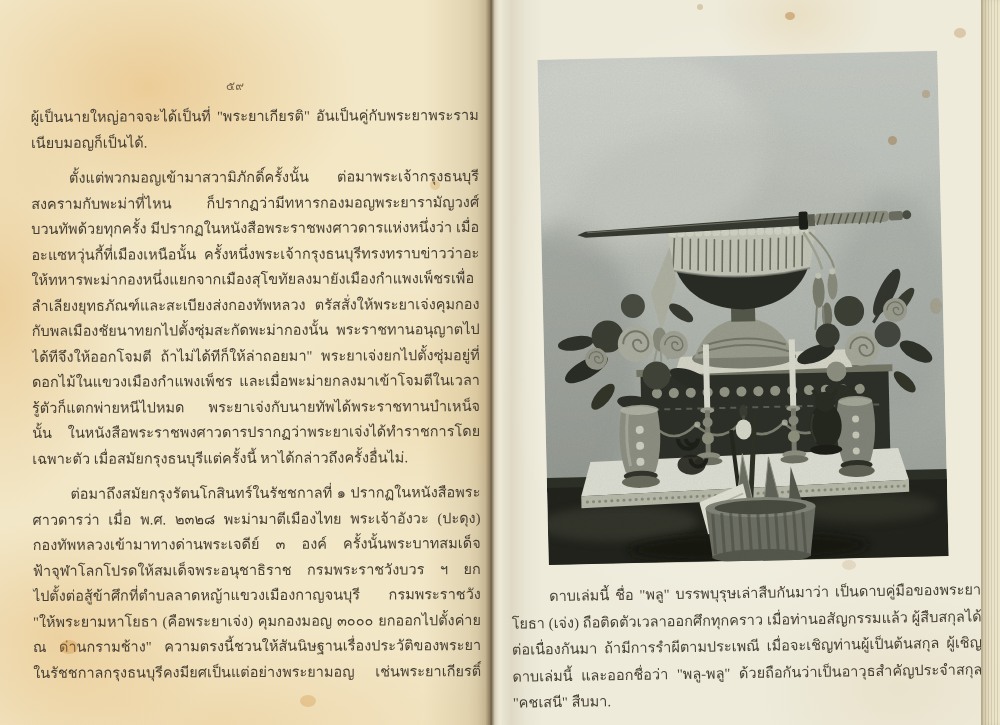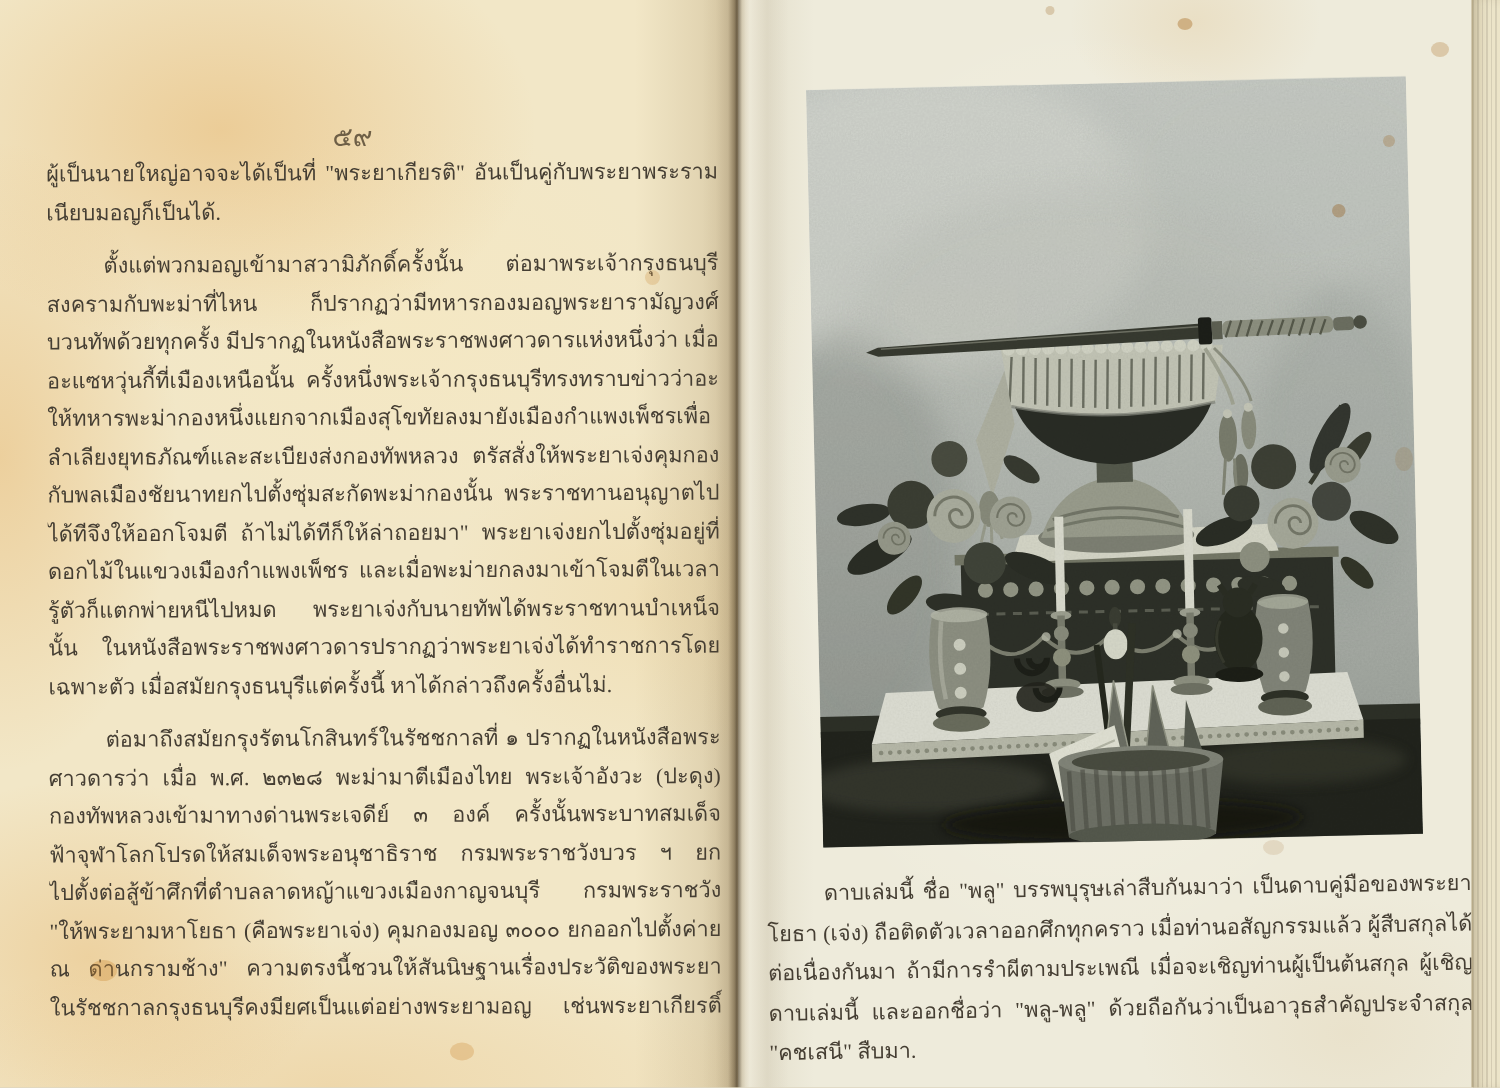--- a/index.html
+++ b/index.html
@@ -23,21 +23,21 @@
       linear-gradient(to left, rgba(0,0,0,0) 90%, rgba(140,115,70,.12) 99%, rgba(100,80,45,.28) 100%);}
   .gutter{position:absolute;left:468px;top:0;width:58px;height:725px;z-index:2;
     background:linear-gradient(to right, rgba(121,95,55,0) 0%, rgba(121,95,55,.10) 30%,
       rgba(70,52,25,.40) 37%, rgba(48,36,18,.58) 40%, rgba(200,180,140,.22) 46%,
       rgba(255,252,240,.35) 55%, rgba(120,100,60,.07) 75%, rgba(120,100,60,0) 100%);}
   .fore-edge{position:absolute;right:0;top:0;width:18px;height:725px;z-index:2;
     background:repeating-linear-gradient(to right, rgba(150,130,85,.28) 0 1px, rgba(236,228,200,.95) 1px 3px);
     border-left:1px solid rgba(120,100,60,.45);
     box-shadow:inset 7px 0 9px -5px rgba(100,80,40,.35);}
   .pagenum{position:absolute;left:180px;top:76px;width:110px;text-align:center;
-    font-size:18px;color:#6e5f46;}
+    font-size:12px;color:#6e5f46;}
   .textblock{position:absolute;left:32px;top:104px;width:448px;color:#453e33;
     font-size:14.5px;transform:rotate(-0.25deg);}
   .para{margin:0 0 10px 0;}
   .ln{height:25.5px;line-height:25.5px;overflow:hidden;}
   .j{text-align:justify;text-align-last:justify;}
   .ind{text-indent:38px;}
   .photo{position:absolute;left:51px;top:55px;width:400px;height:506px;
     transform:rotate(-1.3deg);z-index:1;}
   .caption{position:absolute;left:20px;top:580px;width:470px;color:#453e33;
     font-size:14.5px;transform:rotate(-0.9deg);}

